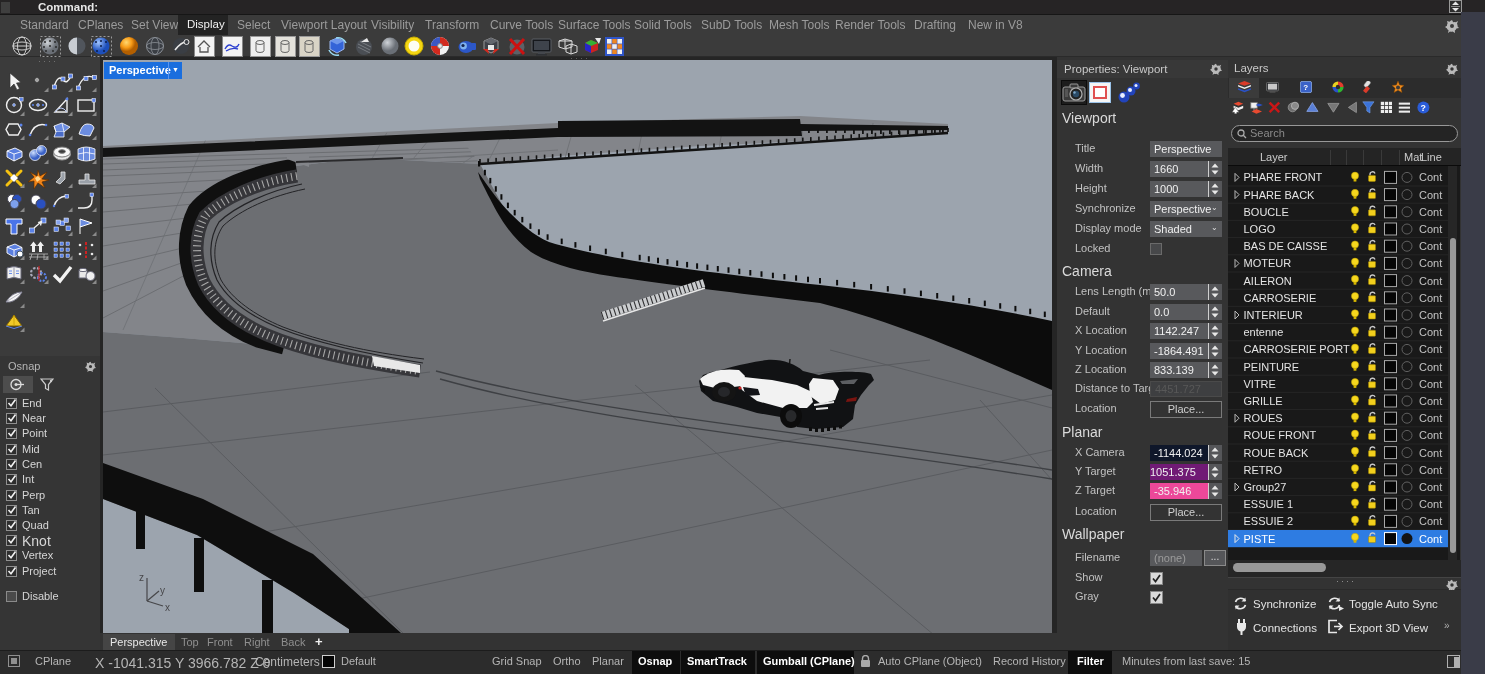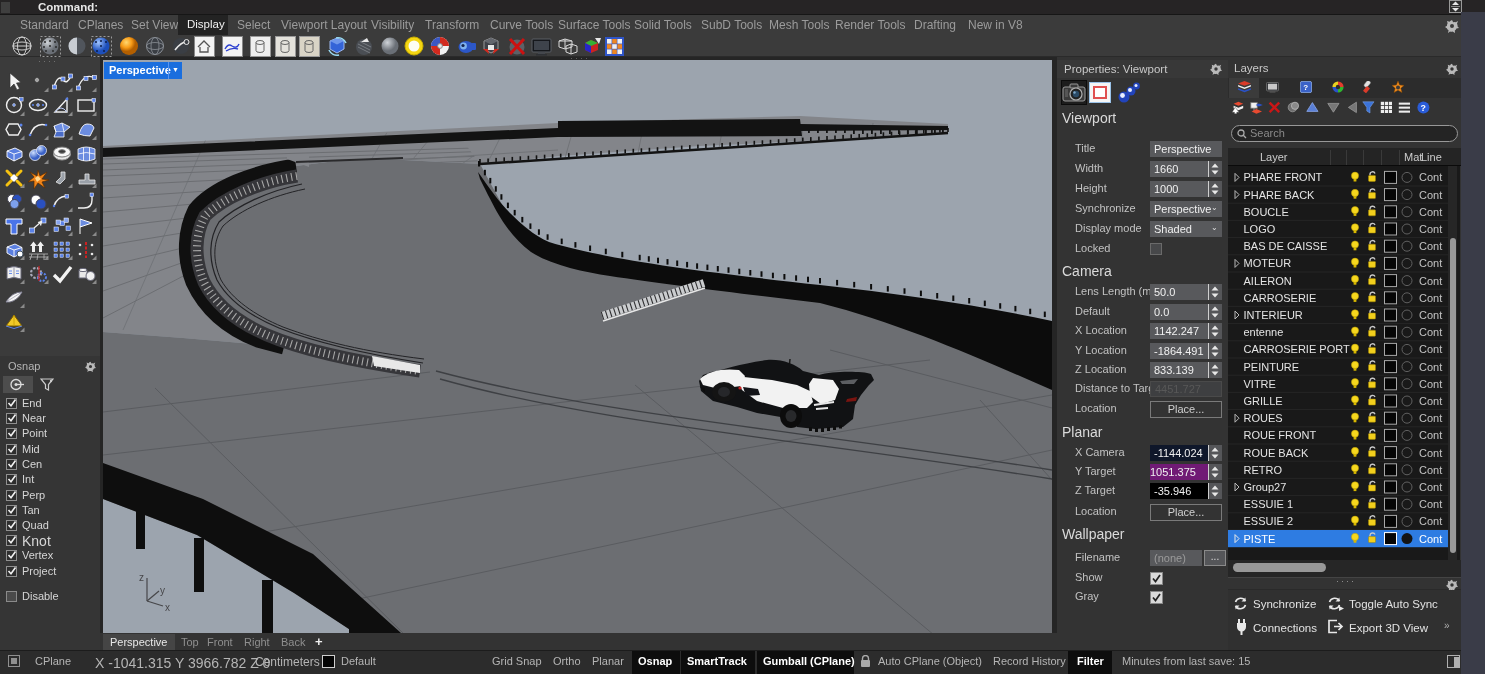--- a/index.html
+++ b/index.html
@@ -904,21 +904,21 @@
       </svg>
 <div class="txt" style="left:1075px;top:465px;font-size:11px;color:#c2c2c2">Y Target</div>
       <div class="abs" style="left:1150px;top:464px;width:58px;height:16px;background:#701a75;color:#f0f0f0;font-size:11px;line-height:16px;">1051.375</div>
       <svg class="abs" style="left:1208px;top:464px" width="14" height="16" viewBox="0 0 14 16">
         <rect x="0" y="0" width="14" height="16" fill="#555659"></rect>
         <line x1="0.5" y1="0" x2="0.5" y2="16" stroke="#cfcfcf"></line>
         <path d="M7 2.5 L10.5 6.5 L3.5 6.5 Z" fill="#e8e8e8"></path>
         <path d="M7 13.5 L10.5 9.5 L3.5 9.5 Z" fill="#e8e8e8"></path>
       </svg>
 <div class="txt" style="left:1075px;top:484px;font-size:11px;color:#c2c2c2">Z Target</div>
-      <div class="abs" style="left:1150px;top:483px;width:58px;height:16px;background:#000000;color:#f0f0f0;font-size:11px;line-height:16px;padding-left:4px">-35.946</div>
+      <div class="abs" style="left:1150px;top:483px;width:58px;height:16px;background:#ec4899;color:#f0f0f0;font-size:11px;line-height:16px;padding-left:4px">-35.946</div>
       <svg class="abs" style="left:1208px;top:483px" width="14" height="16" viewBox="0 0 14 16">
         <rect x="0" y="0" width="14" height="16" fill="#555659"></rect>
         <line x1="0.5" y1="0" x2="0.5" y2="16" stroke="#cfcfcf"></line>
         <path d="M7 2.5 L10.5 6.5 L3.5 6.5 Z" fill="#e8e8e8"></path>
         <path d="M7 13.5 L10.5 9.5 L3.5 9.5 Z" fill="#e8e8e8"></path>
       </svg>
 <div class="txt" style="left:1075px;top:505px;font-size:11px;color:#c2c2c2">Location</div>
       <div class="abs" style="left:1150px;top:504px;width:72px;height:17px;border:1px solid #7a7a7a;color:#d0d0d0;font-size:11px;line-height:15px;text-align:center">Place...</div>
 <div class="txt" style="left:1062px;top:526px;font-size:14px;color:#dadada">Wallpaper</div>
 <div class="txt" style="left:1075px;top:551px;font-size:11px;color:#c2c2c2">Filename</div>

